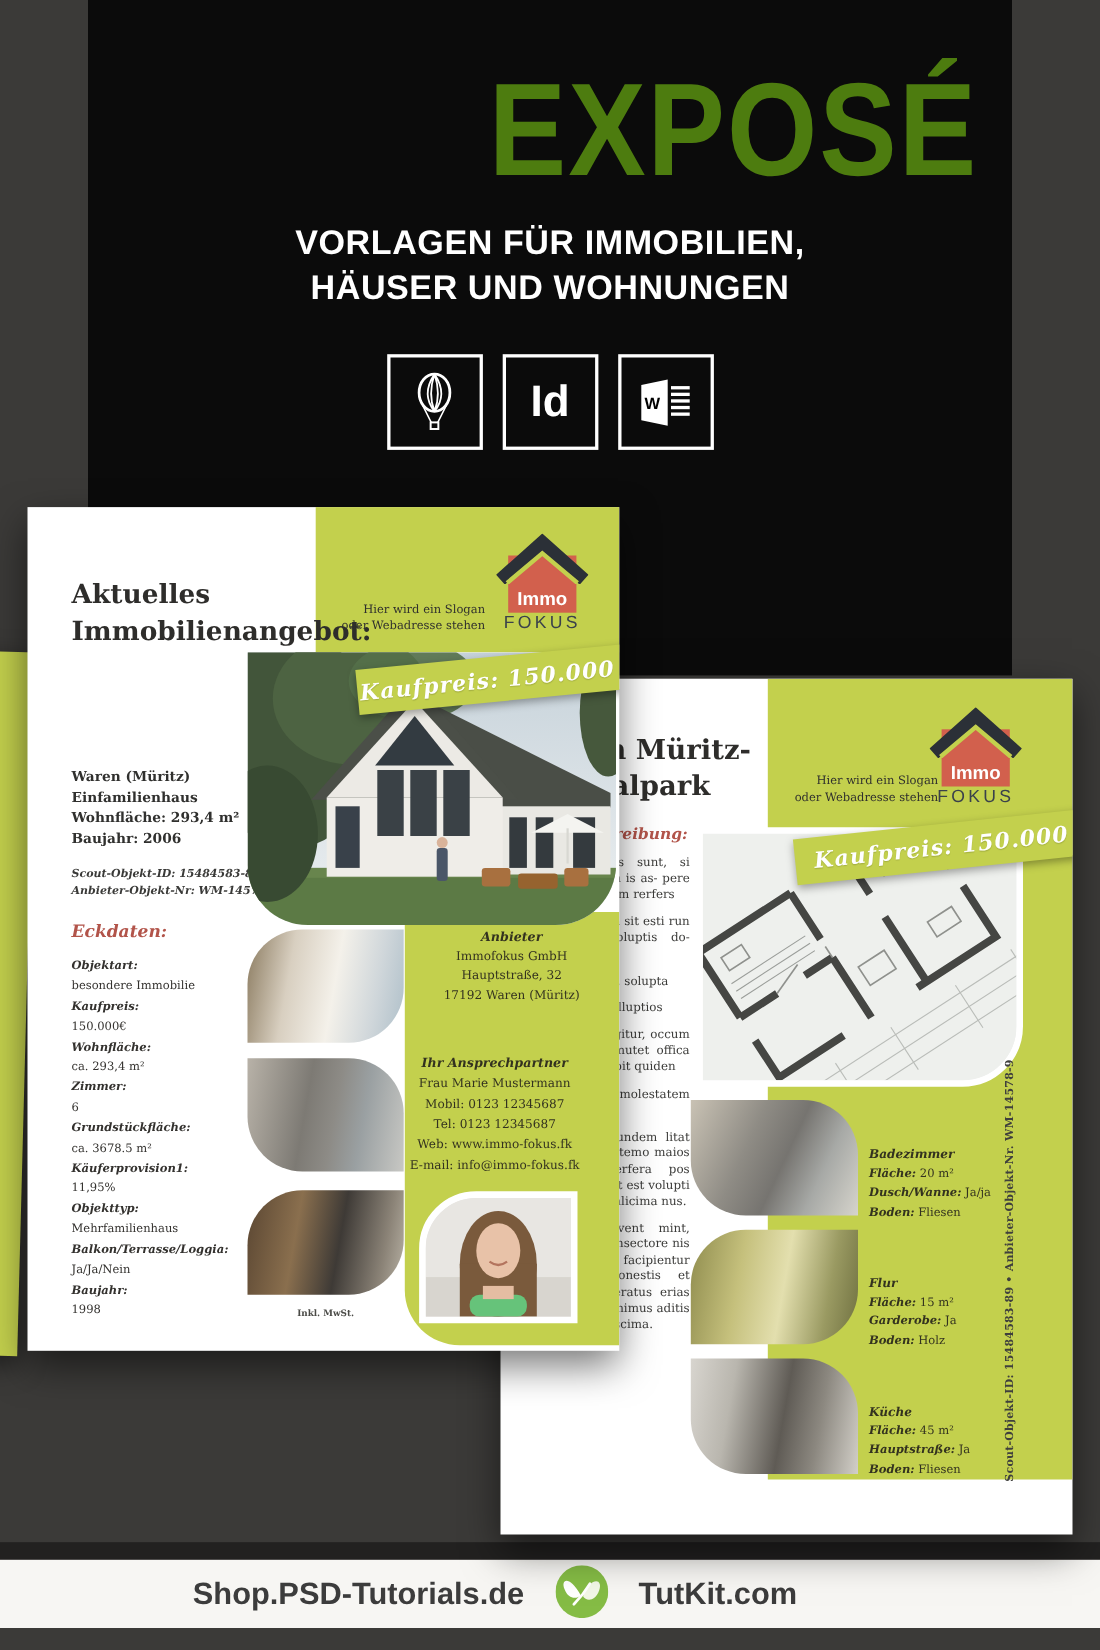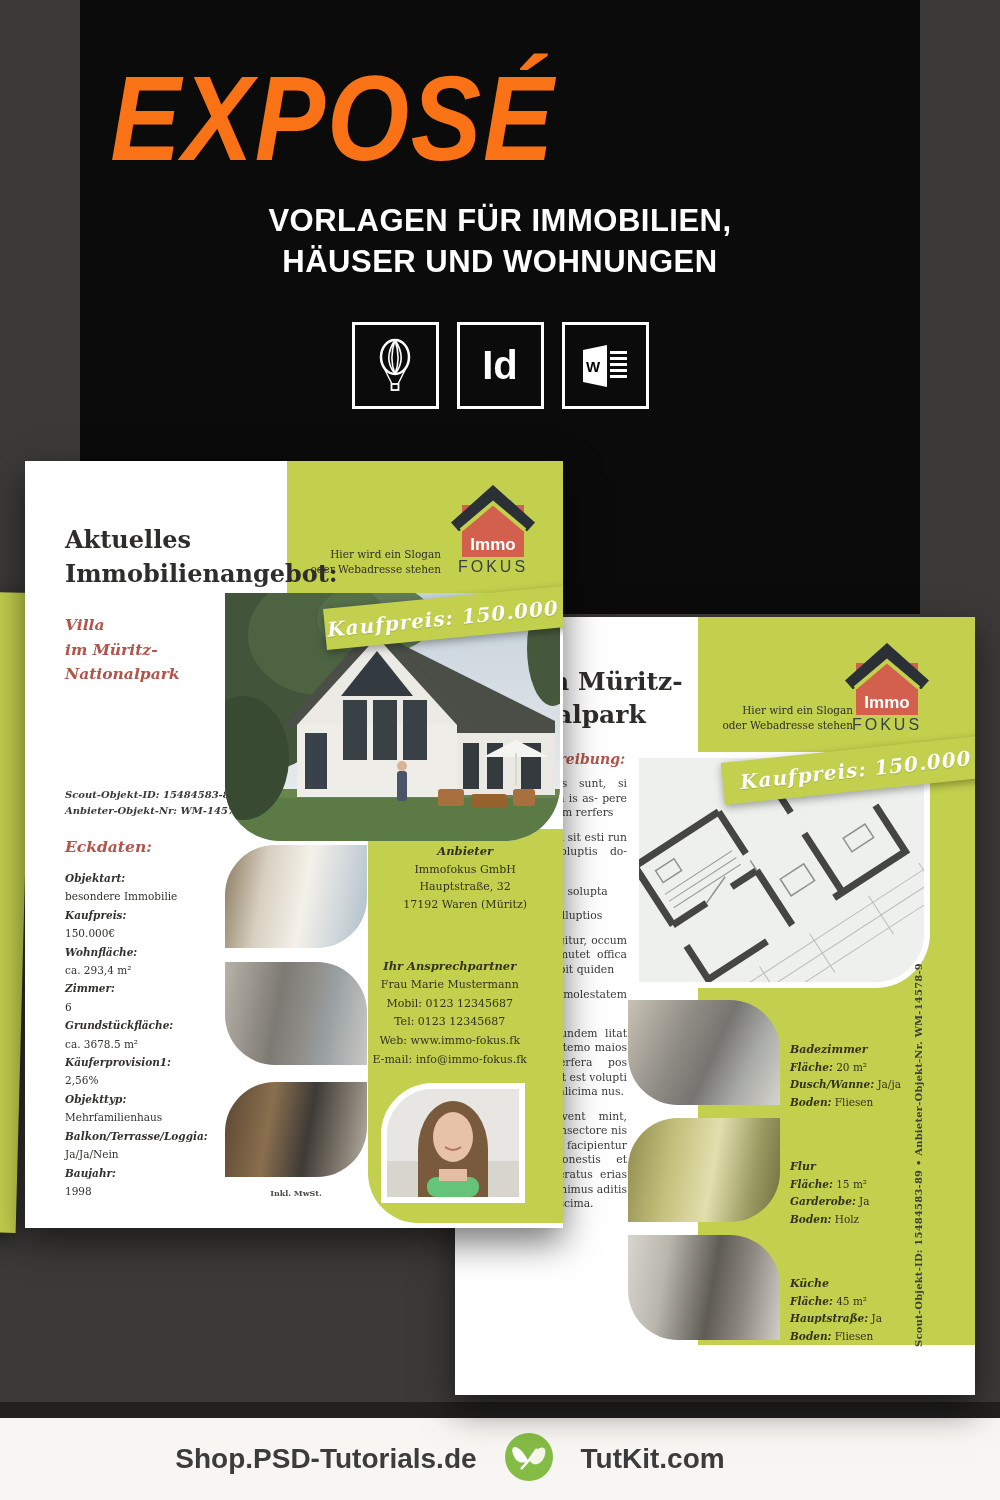--- a/index.html
+++ b/index.html
@@ -6,22 +6,22 @@
     --green:#c3d04d; --red:#b2544a; --logo-red:#d2604d; --roof:#2b3037;
     --black:#0b0b0b; --bg:#3b3a38; --footer-bg:#f7f6f3; --tutkit:#85bc45; --ink:#32302c;
   }
   *{margin:0;padding:0;box-sizing:border-box;}
   body{width:1000px;height:1500px;font-family:"DejaVu Serif",serif;}
   #stage{position:relative;width:1000px;height:1500px;background:var(--bg);overflow:hidden;}
   .abs{position:absolute;}
 
   
   .black-panel{left:80px;top:0;width:840px;height:614px;background:var(--black);}
-  .big-title{left:0;top:58px;width:840px;text-align:left;color:#f97316;
-    font-family:"Liberation Sans",sans-serif;font-weight:bold;font-size:120px;line-height:1;font-style:italic;}
+  .big-title{left:0;top:58px;width:840px;text-align:right;color:#4d7c0f;
+    font-family:"Liberation Sans",sans-serif;font-weight:bold;font-size:120px;line-height:1;}
   .big-title span{display:inline-block;transform:scaleX(.88);letter-spacing:2px;}
   .subtitle{left:0;top:200px;width:840px;text-align:center;color:#fff;
     font-family:"Liberation Sans",sans-serif;font-weight:bold;font-size:31px;line-height:41px;letter-spacing:.5px;}
   .apps{left:0;top:322px;width:840px;display:flex;justify-content:center;gap:18px;}
   .app-box{width:87px;height:87px;border:3px solid #fff;display:flex;align-items:center;justify-content:center;}
   .app-id{color:#fff;font-family:"Liberation Sans",sans-serif;font-weight:bold;font-size:40px;}
 
   
   .page3{left:-52px;top:592px;width:76px;height:640px;background:var(--green);
     transform:rotate(1.5deg);box-shadow:0 8px 24px rgba(0,0,0,.5);z-index:2;}
@@ -84,21 +84,21 @@
   
   .ph-living{background:linear-gradient(100deg,#8a7a5f 0%,#d8cfc0 28%,#f4f1ea 55%,#cfd6da 80%,#aebfc9 100%);}
   .ph-bath{background:linear-gradient(100deg,#b8b2a8 0%,#7d7a74 38%,#8d8b86 55%,#9aa0a2 72%,#c8c8c4 100%);}
   .ph-media{background:linear-gradient(100deg,#5a4632 0%,#8a6f4e 32%,#3e3a36 58%,#8c8478 85%,#b9b3a6 100%);}
   .ph-bath2{background:linear-gradient(115deg,#c9c2b4 0%,#8f8c85 35%,#767470 55%,#a7a9a6 75%,#d6d4cc 100%);}
   .ph-flur{background:linear-gradient(100deg,#8f8c4e 0%,#c5c07c 30%,#e3dfae 55%,#9a9a62 80%,#6f7040 100%);}
   .ph-kitchen{background:linear-gradient(100deg,#d8d5cf 0%,#b9b6ae 25%,#5f5b55 55%,#8c8880 75%,#d2cfc8 100%);}
 
   
   .bottom-strip{left:0;top:1402px;width:1000px;height:16px;background:#222120;}
-  .footer{left:0;top:1418px;width:1000px;height:82px;background:var(--footer-bg);
+  .footer{left:0;top:1418px;width:1000px;height:62px;background:var(--footer-bg);
     display:flex;align-items:center;justify-content:center;gap:28px;transform:none;}
   .footer-inner{display:flex;align-items:center;gap:28px;transform:translateX(-50px);}
   .footer-txt{font-family:"Liberation Sans",sans-serif;font-weight:bold;font-size:28px;color:#3c3c3c;}
 </style>
 </head>
 <body>
 
 <div id="stage">
 
   <div class="abs black-panel">
@@ -293,43 +293,44 @@
         <polygon points="258,164 324,164 291,147" fill="#f4f4f0"></polygon>
         <rect x="290" y="160" width="2" height="32" fill="#d8d8d2"></rect>
         <circle cx="177" cy="173" r="5" fill="#d9b39a"></circle>
         <rect x="172" y="178" width="10" height="30" rx="3" fill="#4a5668"></rect>
         <rect x="213" y="196" width="26" height="17" rx="3" fill="#a8703f"></rect>
         <rect x="246" y="201" width="36" height="14" rx="3" fill="#96632f"></rect>
         <rect x="288" y="196" width="22" height="17" rx="3" fill="#a8703f"></rect>
       </svg>
     </div>
 
-    <div class="abs prop-title">
-      <div>Villa</div>
-      <div>im Müritz-</div>
-      <div>Nationalpark</div>
+    <div class="abs facts">
+      <div>Waren (Müritz)</div>
+      <div>Einfamilienhaus</div>
+      <div>Wohnfläche: 293,4 m²</div>
+      <div>Baujahr: 2006</div>
     </div>
     <div class="abs ids">
       <div>Scout-Objekt-ID: 15484583-89</div>
       <div>Anbieter-Objekt-Nr: WM-14578-9</div>
     </div>
     <div class="abs eck-h">Eckdaten:</div>
     <div class="abs eck">
       <div class="ek-l">Objektart:</div>
         <div>besondere Immobilie</div>
       <div class="ek-l">Kaufpreis:</div>
         <div>150.000€</div>
       <div class="ek-l">Wohnfläche:</div>
         <div>ca. 293,4 m²</div>
       <div class="ek-l">Zimmer:</div>
         <div>6</div>
       <div class="ek-l">Grundstückfläche:</div>
         <div>ca. 3678.5 m²</div>
       <div class="ek-l">Käuferprovision1:</div>
-        <div>2,56%</div>
+        <div>11,95%</div>
       <div class="ek-l">Objekttyp:</div>
         <div>Mehrfamilienhaus</div>
       <div class="ek-l">Balkon/Terrasse/Loggia:</div>
         <div>Ja/Ja/Nein</div>
       <div class="ek-l">Baujahr:</div>
         <div>1998</div>
     </div>
 
     <div class="abs thumb t-a ph-living" style="top:384px;height:103px;"></div>
     <div class="abs thumb t-b ph-bath" style="top:501px;height:103px;"></div>

